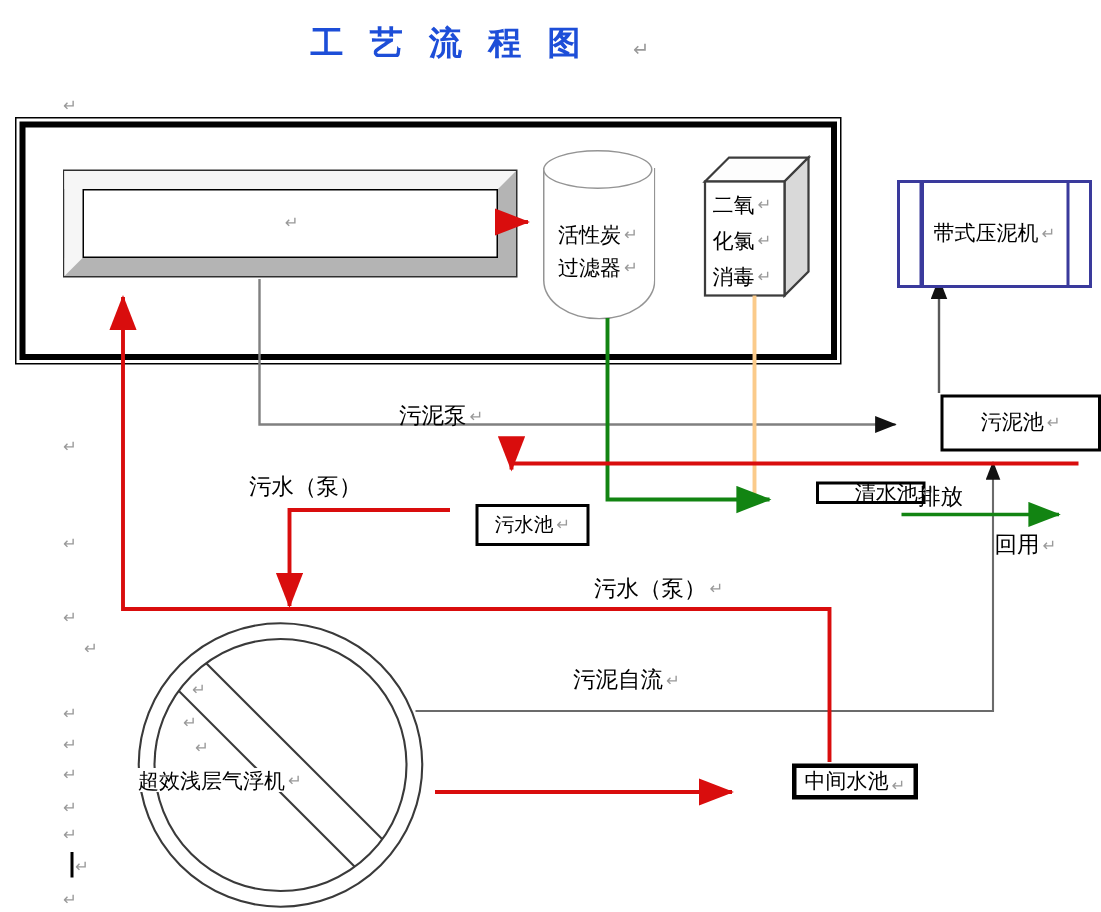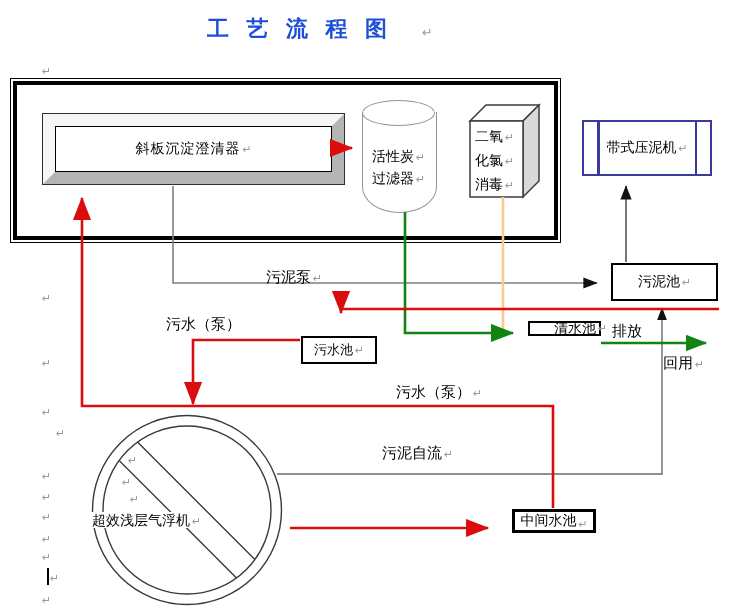--- a/index.html
+++ b/index.html
@@ -39,28 +39,28 @@
   .cyl-body{left:362px;top:112px;width:73px;height:88px;background:#fff;
     border-left:1.6px solid #949494;border-right:1.6px solid #949494;border-bottom:1.6px solid #949494;
     border-radius:0 0 50% 50% / 0 0 26px 26px;
     padding-top:12px;box-sizing:content-box;}
   .cyl-top{left:362px;top:100px;width:73px;height:26px;background:#fff;
     border:1.6px solid #949494;border-radius:50%;box-sizing:border-box;}
   .cyl-text{left:372px;top:133px;width:60px;font-size:14px;line-height:22px;color:#000;margin-top:12px;}
 
   
   .box{background:#fff;border:2.5px solid #000;display:flex;align-items:center;justify-content:center;
-    box-sizing:border-box;font-size:14px;color:#000;white-space:nowrap;}
+    box-sizing:border-box;font-size:14px;color:#000;white-space:nowrap;margin-left:16px;}
   .box-sludge{left:611px;top:263px;width:107px;height:38px;}
   .box-sewage{left:301px;top:336px;width:76px;height:28px;font-size:13px;}
   .box-clean{left:528px;top:321px;width:73px;height:15px;padding-left:32px;}
   .box-middle{left:512px;top:509px;width:84px;height:24px;border-width:3px;align-items:flex-end;}
 
   
-  .press{left:582px;top:120px;width:130px;height:56px;border:2.5px solid var(--blue);
+  .press{left:598px;top:120px;width:130px;height:72px;border:2.5px solid var(--blue);
     background:#fff;box-sizing:border-box;}
   .press-line{position:absolute;top:0;bottom:0;width:2.5px;background:var(--blue);}
   .press-label{position:absolute;left:16px;right:16px;top:0;bottom:0;
     display:flex;align-items:center;justify-content:center;font-size:14px;white-space:nowrap;}
 
   .cube-text{left:475px;top:124px;width:44px;font-size:14px;line-height:24px;color:#000;}
 
   .flot-label{left:90px;top:512px;width:196px;text-align:left;font-size:14px;white-space:nowrap;}
   .flot-label .bg{background:#fff;padding:0 2px;}
 
@@ -77,21 +77,20 @@
 
   <div class="abs title">工 艺 流 程 图</div>
   <span class="pm-abs" style="left:422px;top:26px;font-size:13px;">↵</span>
   <span class="pm-abs" style="left:42px;top:66px;">↵</span>
 
   <div class="abs frame"></div>
 
   <div class="abs bevel-outer">
     <div class="bevel-band"></div>
     <div class="bevel-inner">
-      <span class="lbl">斜板沉淀澄清器</span>
         <span class="pm">↵</span>
     </div>
   </div>
 
   <div class="abs cyl-body"></div>
   <div class="abs cyl-top"></div>
   <div class="abs cyl-text">
     <div><span>活性炭</span><span class="pm">↵</span></div>
     <div><span>过滤器</span><span class="pm">↵</span></div>
   </div>

